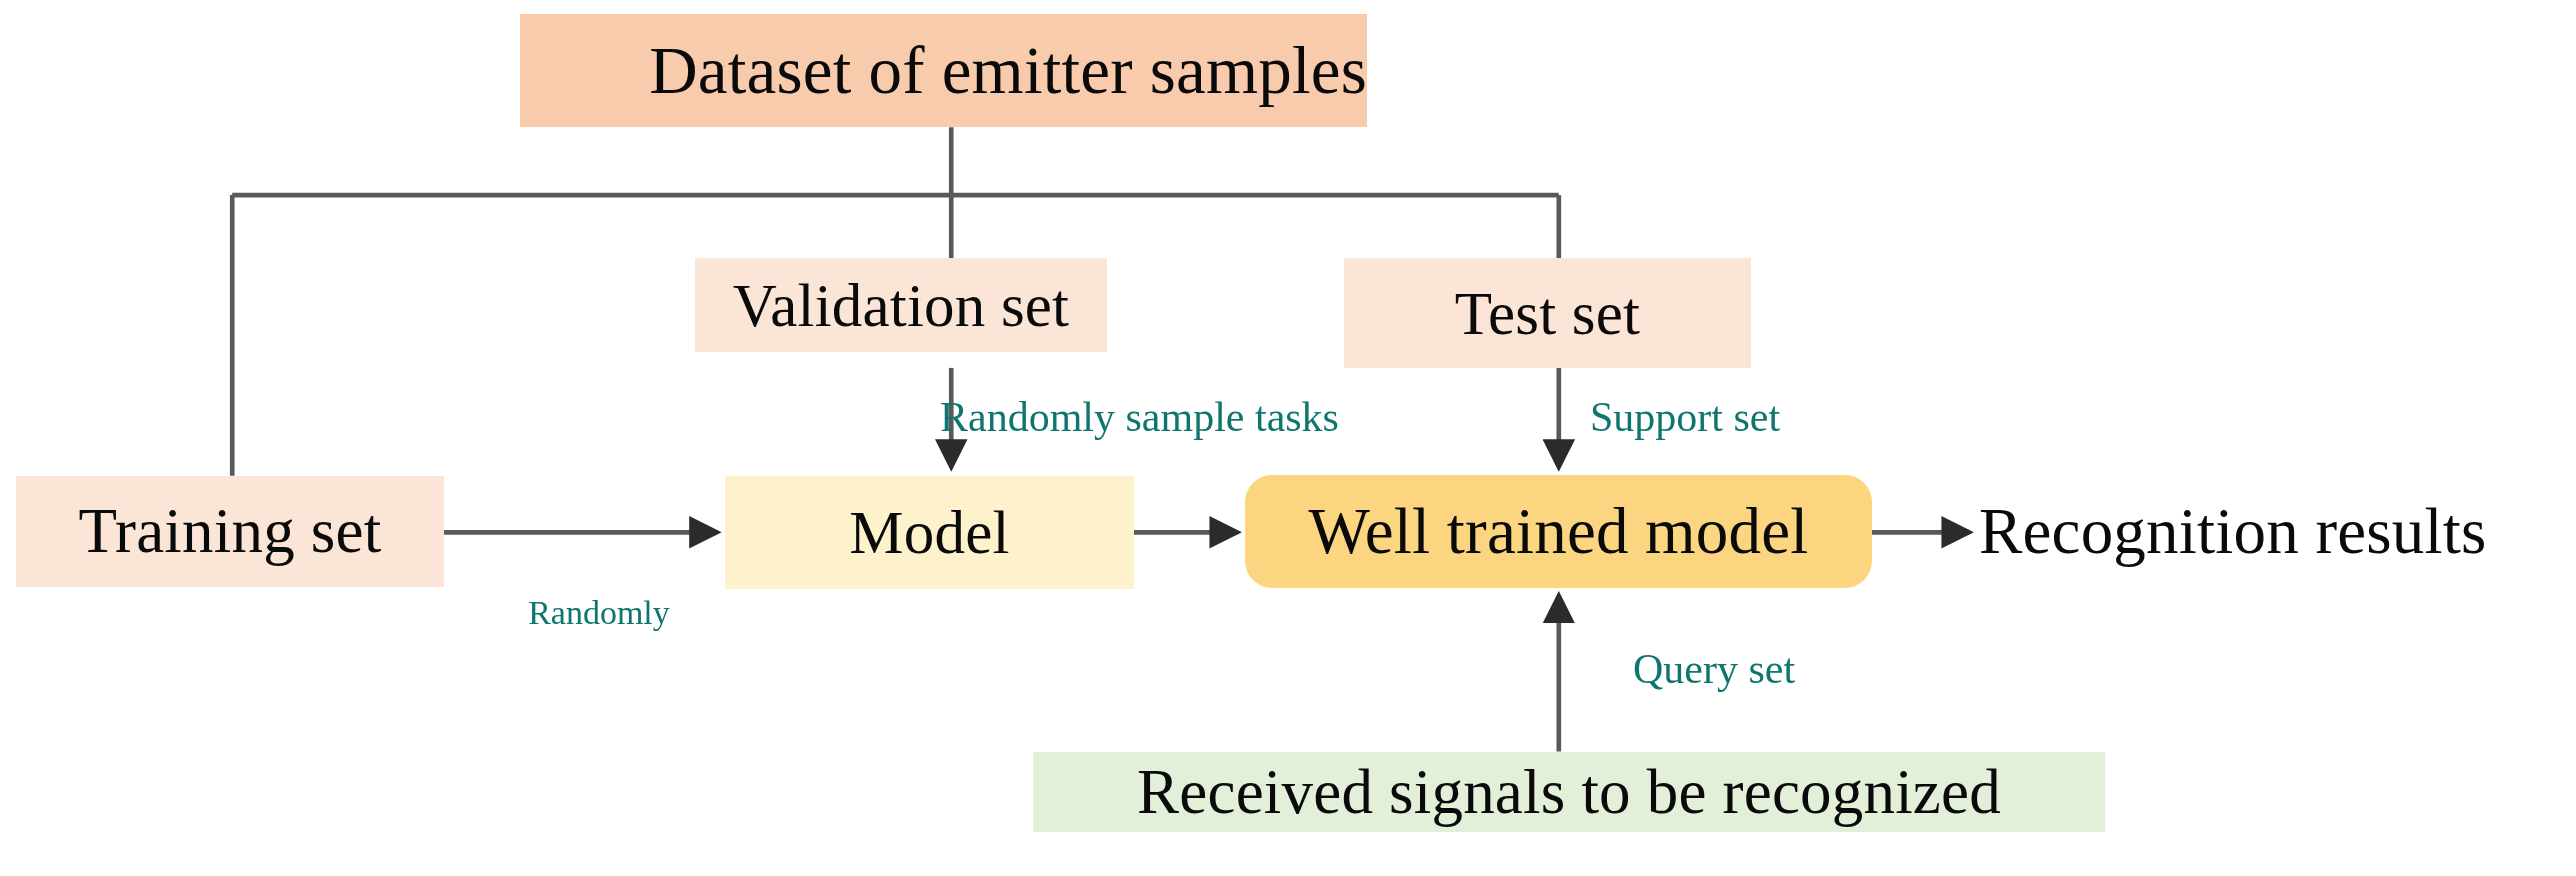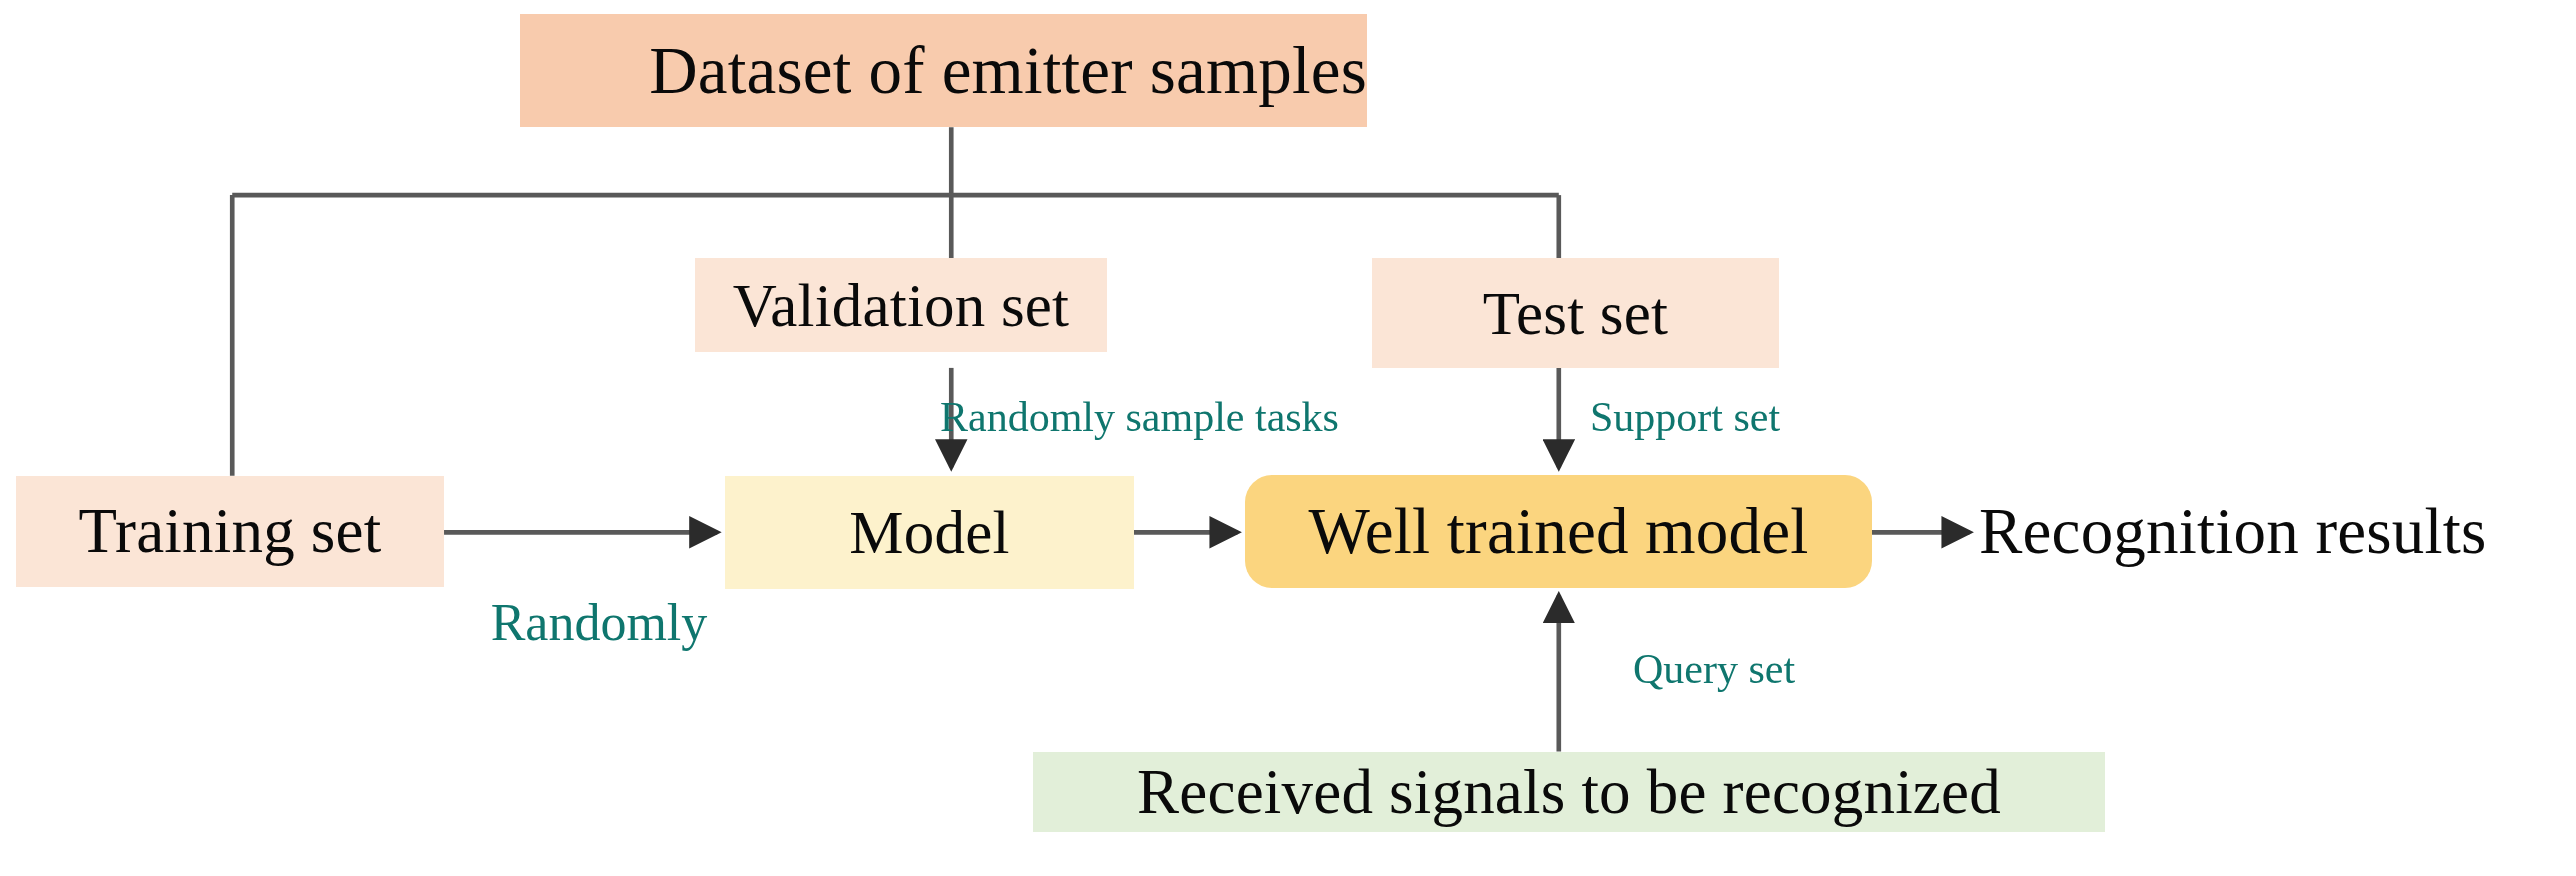--- a/index.html
+++ b/index.html
@@ -53,21 +53,21 @@
   #node-training     { left: 16px;   top: 476px; width: 428px;  height: 111px; font-size: 63px; }
   #node-model        { left: 725px;  top: 476px; width: 409px;  height: 113px; font-size: 61px; }
   #node-trained      { left: 1245px; top: 475px; width: 627px;  height: 113px; font-size: 65px; border-radius: 27px; }
   #node-results      { left: 1979px; top: 475px; width: 595px;  height: 113px; font-size: 65px;
                        justify-content: flex-start; background: transparent; }
   #node-received     { left: 1033px; top: 752px; width: 1072px; height: 80px; font-size: 63px; }
 
   
   #label-rst-top   { left: 940px; top: 395px; font-size: 42px; }
   #label-support   { left: 1590px; top: 395px; font-size: 42px; }
-  #label-rst-left  { left: 455px;  top: 595px; width: 288px; font-size: 52px; }
+  #label-rst-left  { left: 455px;  top: 595px; width: 288px; font-size: 34px; }
   #label-query     { left: 1633px; top: 647px; font-size: 42px; }
 </style>
 </head>
 <body>
 
 <div id="canvas">
 
   <svg id="wires" viewBox="0 0 2773 944" xmlns="http://www.w3.org/2000/svg">
     <defs>
       <marker id="arrow" viewBox="0 0 10 10" refX="8.6" refY="5" markerWidth="7" markerHeight="7" orient="auto-start-reverse">
@@ -97,21 +97,21 @@
   </svg>
 
   <div class="node" id="node-dataset" style="background:#f8cbad;">
     <span>Dataset of emitter samples</span>
   </div>
 
   <div class="node" id="node-validation" style="background:#fbe5d6;">
     <span>Validation set</span>
   </div>
 
-  <div class="node" id="node-test" style="background:#fbe5d6;margin-left:28px;">
+  <div class="node" id="node-test" style="background:#fbe5d6;">
     <span>Test set</span>
   </div>
 
   <div class="node" id="node-training" style="background:#fbe5d6;">
     <span>Training set</span>
   </div>
 
   <div class="node" id="node-model" style="background:#fdf2cc;">
     <span>Model</span>
   </div>

